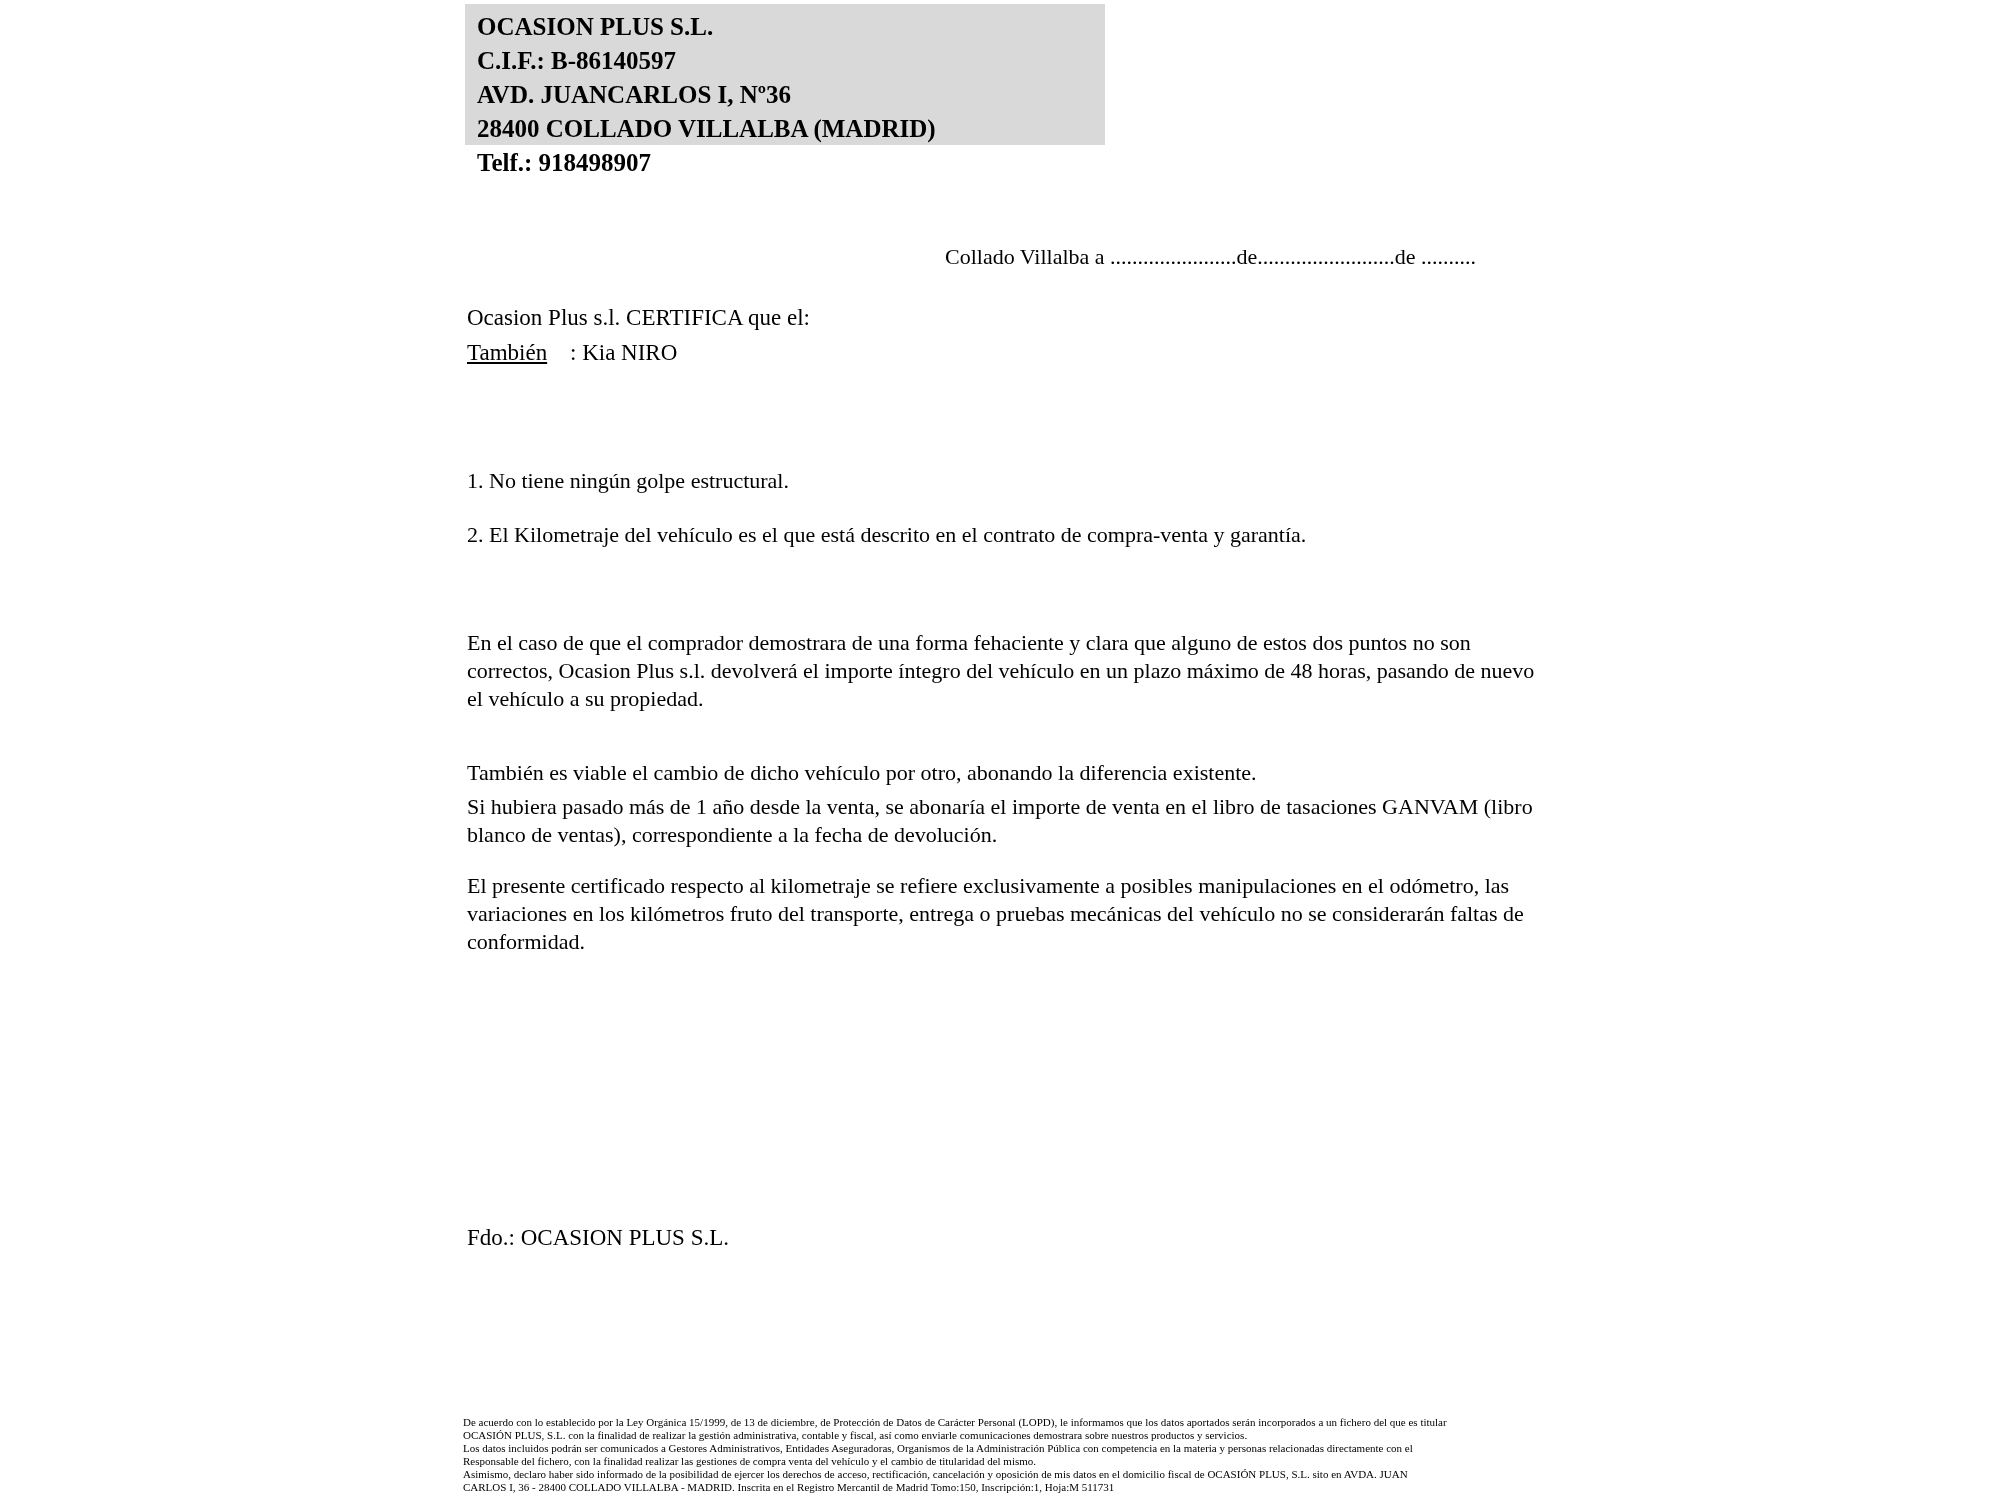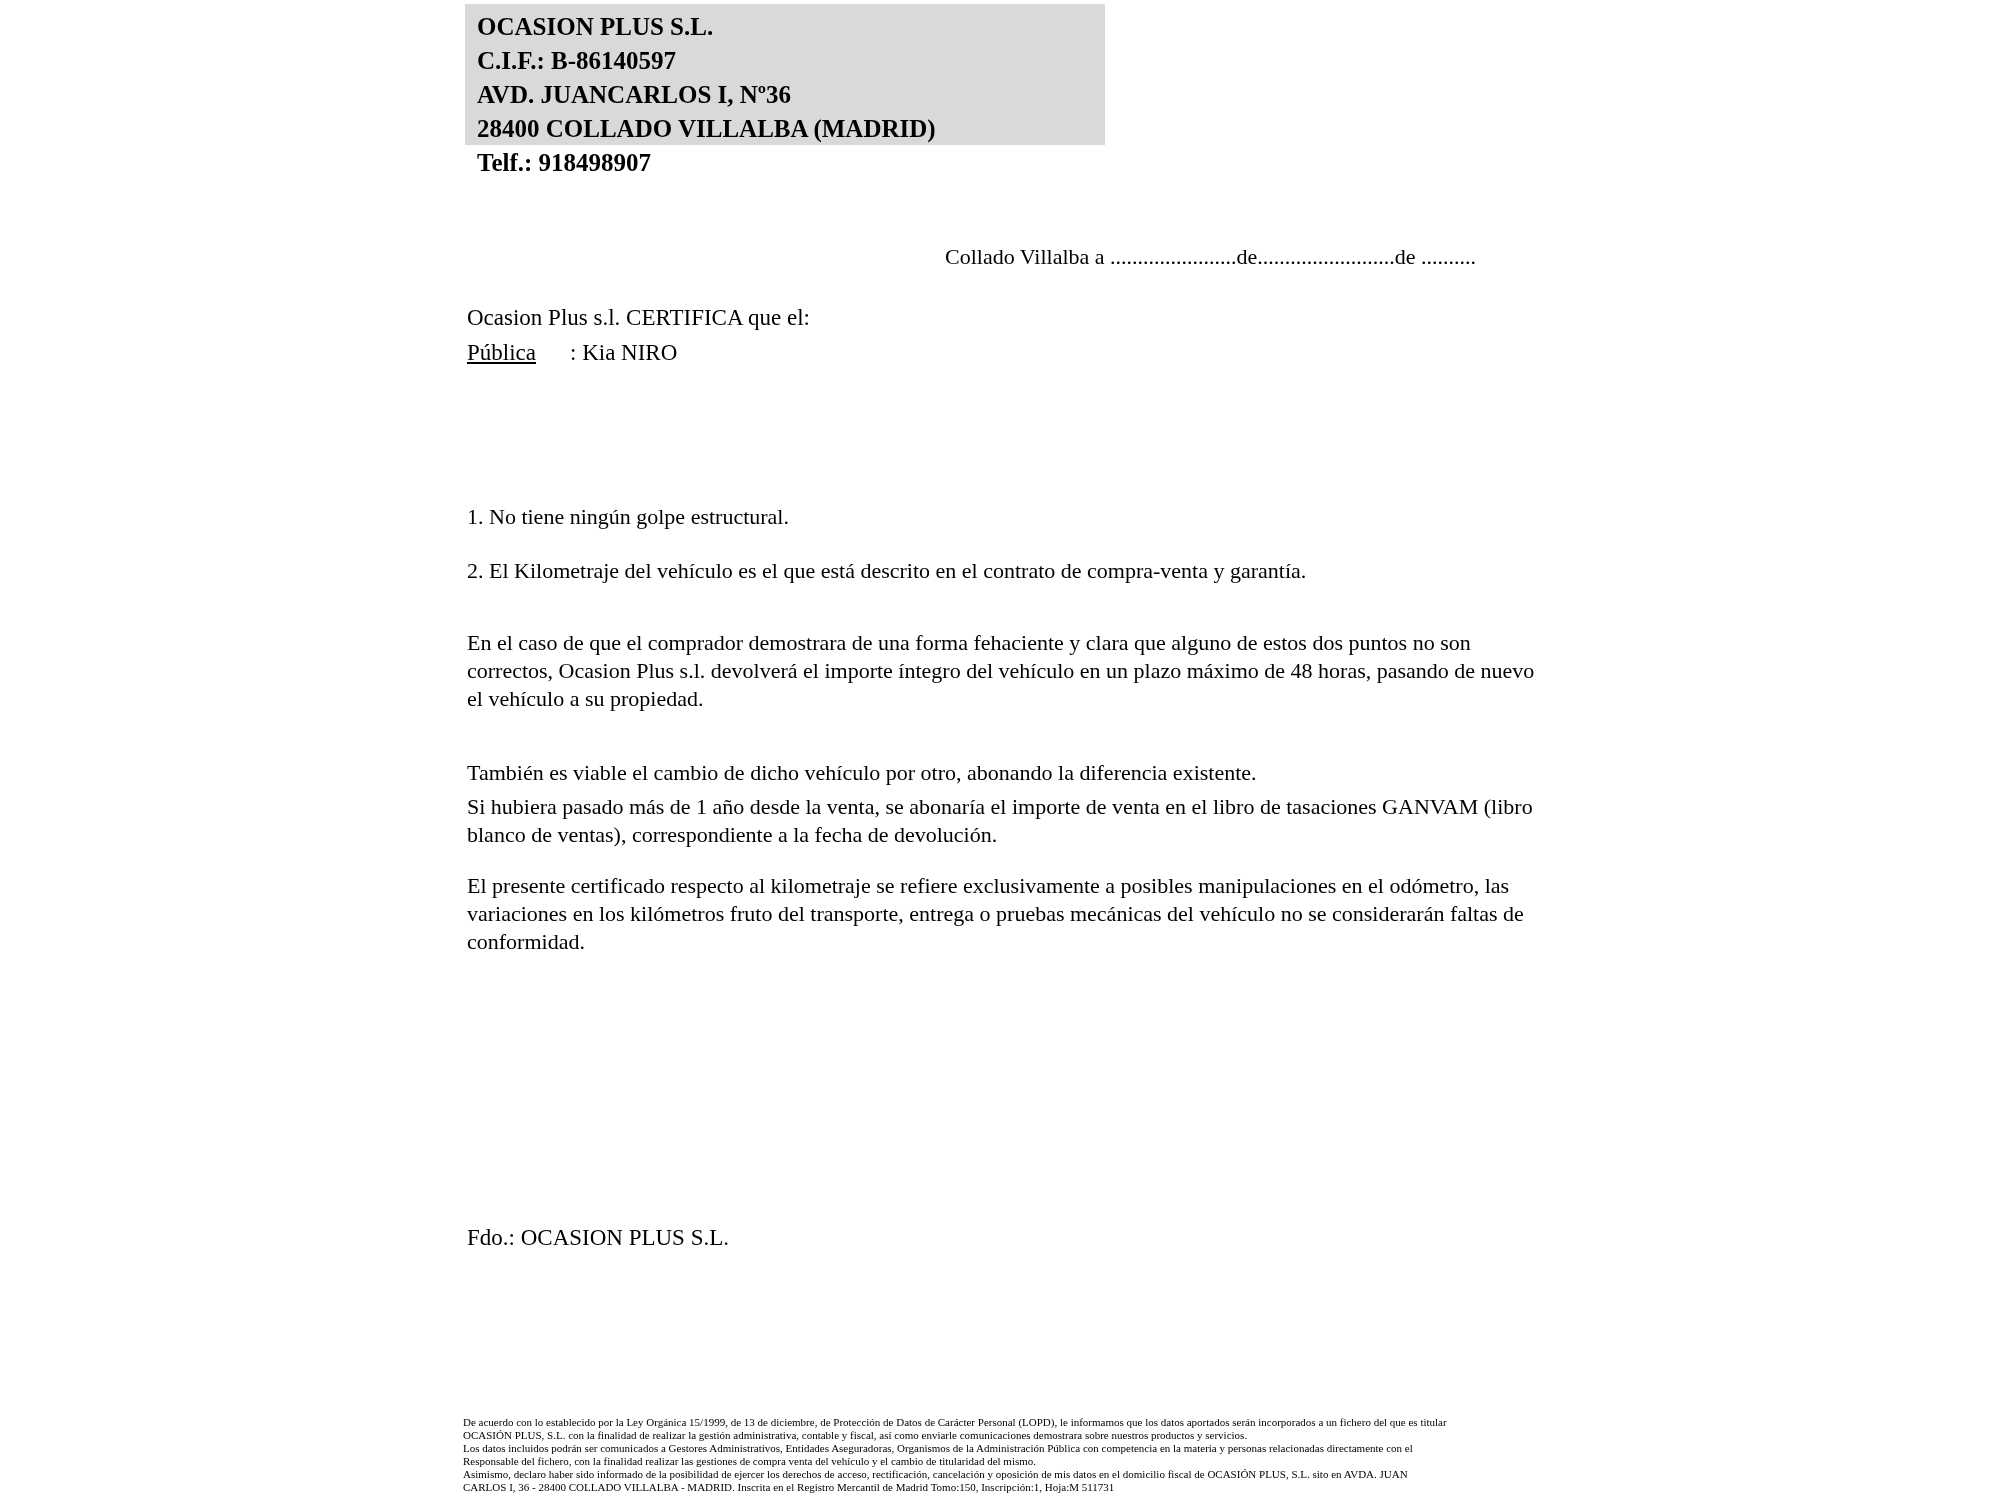--- a/index.html
+++ b/index.html
@@ -52,21 +52,20 @@
     display: inline-block;
     width: 103px;
     text-decoration: underline;
   }
   .conditions-item {
     position: absolute;
     left: 467px;
     font-size: 22px;
     line-height: 28px;
     white-space: nowrap;
-    margin-top: 36px;
   }
   .cond-1 { top: 467px; }
   .cond-2 { top: 521px; }
   .body-paragraph {
     position: absolute;
     left: 467px;
     width: 1085px;
     font-size: 22px;
     line-height: 28px;
   }
@@ -102,21 +101,21 @@
     <div>C.I.F.: B-86140597</div>
     <div>AVD. JUANCARLOS I, Nº36</div>
     <div>28400 COLLADO VILLALBA (MADRID)</div>
     <div>Telf.: 918498907</div>
   </div>
 
   <div class="date-line">Collado Villalba a .......................de.........................de ..........</div>
 
   <div class="certification">
     <div>Ocasion Plus s.l. CERTIFICA que el:</div>
-    <div class="cert-field"><span class="field-label">Pública</span><span>: Kia NIRO</span></div>
+    <div class="cert-field"><span class="field-label">También</span><span>: Kia NIRO</span></div>
   </div>
 
   <div class="conditions-item cond-1">1. No tiene ningún golpe estructural.</div>
   <div class="conditions-item cond-2">2. El Kilometraje del vehículo es el que está descrito en el contrato de compra-venta y garantía.</div>
 
   <div class="body-paragraph para-0">En el caso de que el comprador demostrara de una forma fehaciente y clara que alguno de estos dos puntos no son correctos, Ocasion Plus s.l. devolverá el importe íntegro del vehículo en un plazo máximo de 48 horas, pasando de nuevo el vehículo a su propiedad.</div>
   <div class="body-paragraph para-1">También es viable el cambio de dicho vehículo por otro, abonando la diferencia existente.</div>
   <div class="body-paragraph para-2">Si hubiera pasado más de 1 año desde la venta, se abonaría el importe de venta en el libro de tasaciones GANVAM (libro blanco de ventas), correspondiente a la fecha de devolución.</div>
   <div class="body-paragraph para-3">El presente certificado respecto al kilometraje se refiere exclusivamente a posibles manipulaciones en el odómetro, las variaciones en los kilómetros fruto del transporte, entrega o pruebas mecánicas del vehículo no se considerarán faltas de conformidad.</div>
 

